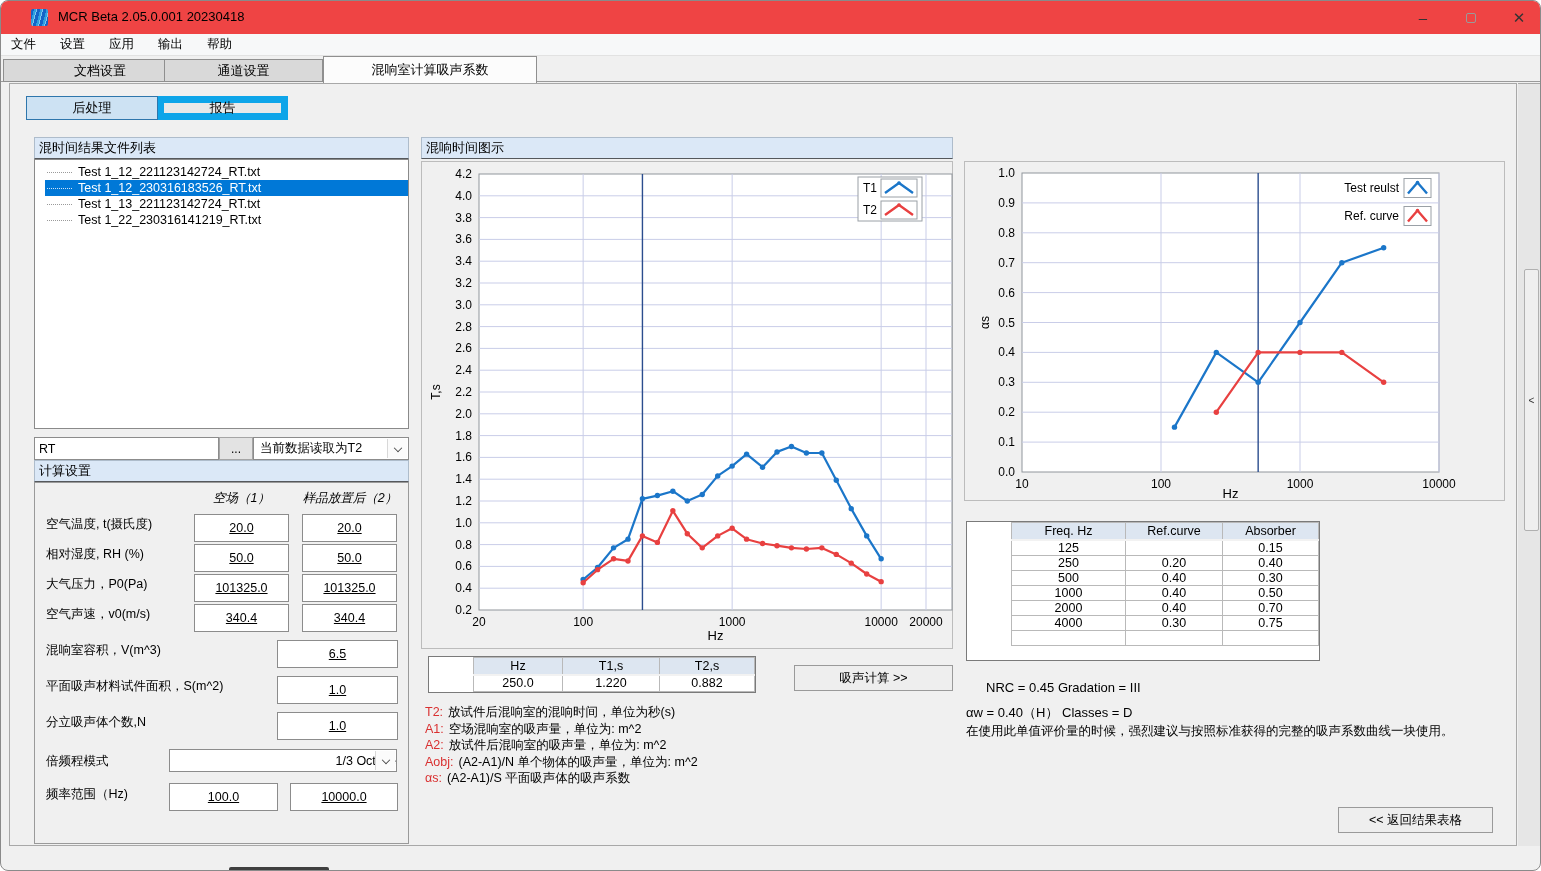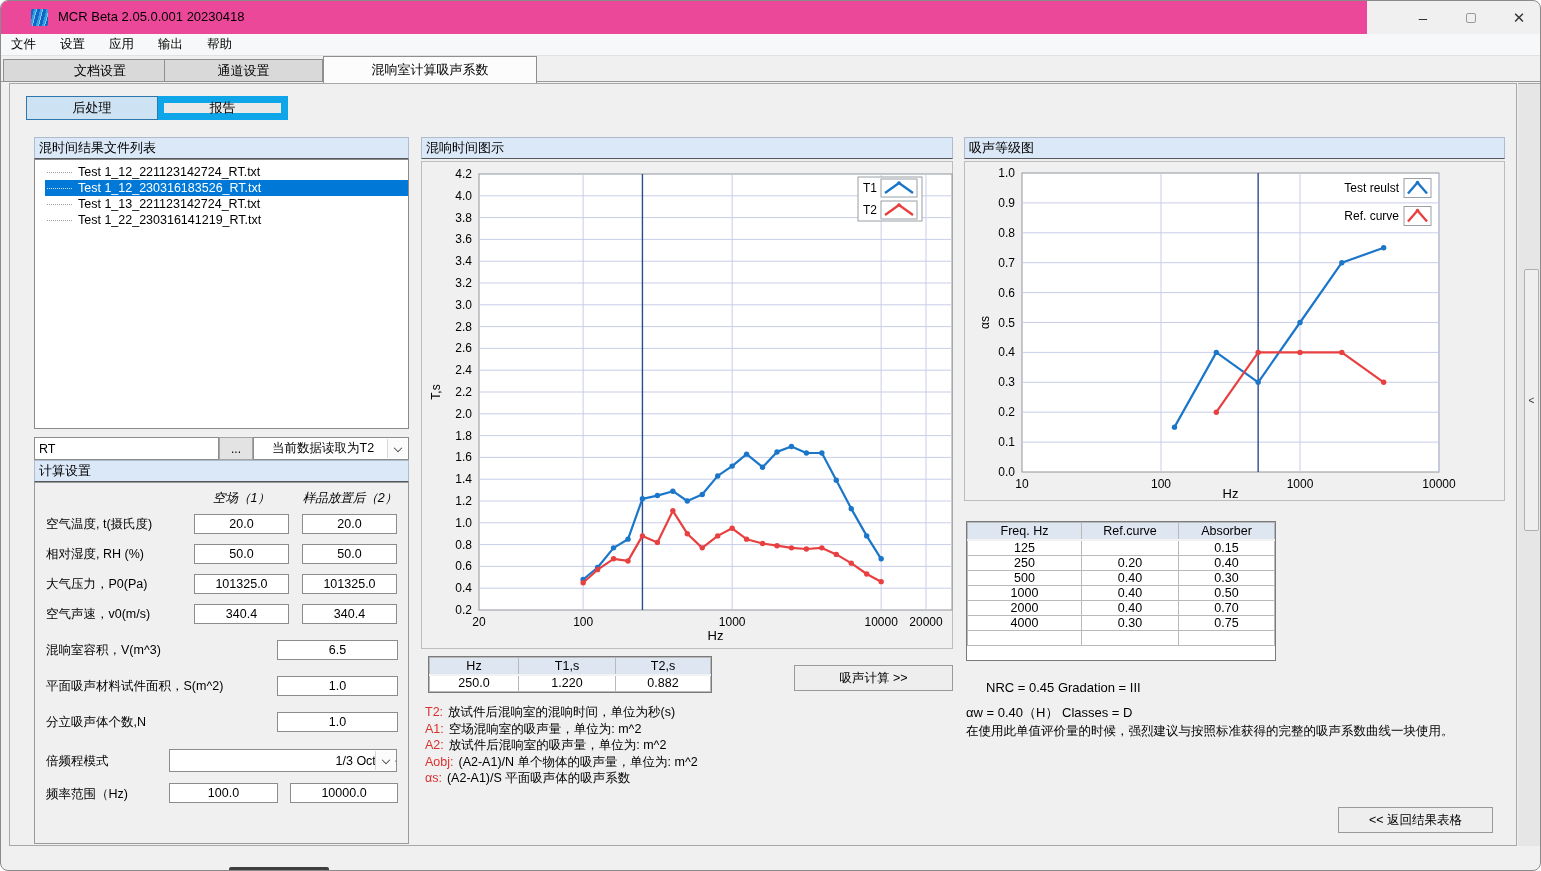--- a/index.html
+++ b/index.html
@@ -1,21 +1,21 @@
 <!DOCTYPE html>
 <html><head>
 <meta charset="utf-8">
 <style>
   html,body{margin:0;padding:0;background:#ffffff;}
   *{box-sizing:border-box;}
   body{font-family:"Liberation Sans","DejaVu Sans",sans-serif;color:#000;}
   #window{position:relative;width:1541px;height:871px;background:#f0f0f0;
           border:1px solid #8a8a8a;border-radius:8px;overflow:hidden;}
   
-  #titlebar{position:absolute;left:0;top:0;width:1366px;height:33px;background:#ec4899;}
+  #titlebar{position:absolute;left:0;top:0;width:1541px;height:33px;background:#ef4444;}
   #app-icon{position:absolute;left:30px;top:8px;width:17px;height:17px;border-radius:2px;
             background:repeating-linear-gradient(105deg,#1464c8 0 3px,#2f9fe0 3px 5px,#7cc4ee 5px 6px);}
   #window-title{position:absolute;left:57px;top:8px;font-size:13px;}
   .winbtn{position:absolute;top:0;width:46px;height:33px;display:flex;align-items:center;justify-content:center;
           font-size:15px;color:#333;cursor:default;}
   #btn-min{left:1399px;}
   #btn-max{left:1447px;font-size:12px;}
   #btn-max .maxbox{width:10px;height:10px;border:1px solid #9a9a9a;border-radius:2px;}
   #btn-close{left:1495px;}
   
@@ -56,45 +56,45 @@
   .file-item.selected{background:#0078d7;color:#fff;}
   .file-item.selected .tree-dots{border-top-color:#cfe3f5;}
   
   .tbox{position:absolute;background:#fff;border:1px solid #8c8c8c;font-size:12.5px;
         font-family:"Liberation Sans","DejaVu Sans",sans-serif;padding:0 4px;}
   input.tbox{text-align:center;}
   #rt-input{left:33px;top:436px;width:185px;height:23px;text-align:left;}
   #rt-browse{position:absolute;left:218px;top:436px;width:34px;height:23px;background:#e3e3e3;border:1px solid #a5a5a5;
              font-size:12px;display:flex;align-items:center;justify-content:center;}
   .combo{position:absolute;background:#fff;border:1px solid #8c8c8c;font-size:12.5px;display:flex;align-items:center;}
-  .combo .combo-text{padding-left:18px;}
+  .combo .combo-text{padding-left:6px;}
   .combo .arrow-box{position:absolute;right:1px;top:1px;bottom:1px;width:20px;border-left:1px solid #d8d8d8;background:#fbfbfb;}
   .chev{position:absolute;right:7px;top:50%;width:6px;height:6px;border-right:1.5px solid #444;border-bottom:1.5px solid #444;
         transform:translateY(-65%) rotate(45deg);}
   #rt-mode{left:252px;top:436px;width:156px;height:23px;}
   
   #calc-box{position:absolute;left:33px;top:481px;width:375px;height:362px;border:1px solid #9a9a9a;}
   .calc-colhdr{position:absolute;font-size:12.5px;text-align:center;font-style:italic;}
   .calc-label{position:absolute;left:45px;font-size:12.5px;line-height:20px;white-space:nowrap;}
-  .cin{height:20px;}
+  .cin{height:28px;text-decoration:underline;}
   .in1{left:193px;width:95px;}
   .in2{left:301px;width:95px;}
   .ins{left:276px;width:121px;}
   #octave-combo{left:168px;top:748px;width:228px;height:23px;}
   #octave-combo .combo-text{width:100%;text-align:right;padding-left:0;}
   
   .chartbox{position:absolute;background:#f0f0f0;border:1px solid #bcbcbc;}
   #rt-chart{left:420px;top:160px;width:532px;height:488px;}
   #grade-chart{left:963px;top:160px;width:541px;height:340px;}
   svg{display:block;font-family:"Liberation Sans","DejaVu Sans",sans-serif;}
   
   table.grid{border-collapse:collapse;background:#fff;font-size:12.5px;}
   table.grid td,table.grid th{border:1px solid #b9b9b9;text-align:center;font-weight:normal;padding:0;}
   table.grid th{background:#dde6f1;border-bottom:2px solid #f2f2f2;}
-  .grid-wrap{position:absolute;border:1px solid #7a7a7a;background:#fff;}
+  .grid-wrap{position:absolute;border:1px solid #7a7a7a;background:#fff;padding-left:44px;}
   #rt-table{left:427px;top:655px;}
   #freq-table{left:965px;top:520px;height:140px;}
   
   .btn{position:absolute;background:#eeeeee;border:1px solid #9a9a9a;font-size:12.5px;
        display:flex;align-items:center;justify-content:center;}
   #absorb-btn{left:793px;top:664px;width:159px;height:26px;}
   #return-btn{left:1337px;top:806px;width:155px;height:26px;}
   
   #notes{position:absolute;left:424px;top:703px;width:524px;}
   .note-line{font-size:12.5px;line-height:16.5px;white-space:nowrap;}
@@ -343,21 +343,20 @@
   <div class="btn" id="absorb-btn">吸声计算 &gt;&gt;</div>
 
   <div id="notes">
     <div class="note-line"><span class="note-key">T2:</span><span>放试件后混响室的混响时间，单位为秒(s)</span></div>
     <div class="note-line"><span class="note-key">A1:</span><span>空场混响室的吸声量，单位为: m^2</span></div>
     <div class="note-line"><span class="note-key">A2:</span><span>放试件后混响室的吸声量，单位为: m^2</span></div>
     <div class="note-line"><span class="note-key">Aobj:</span><span>(A2-A1)/N 单个物体的吸声量，单位为: m^2</span></div>
     <div class="note-line"><span class="note-key">αs:</span><span>(A2-A1)/S  平面吸声体的吸声系数</span></div>
   </div>
 
-  <div class="panel-header" id="grade-header">吸声等级图</div>
   <div class="chartbox" id="grade-chart">
     <svg id="grade-chart-svg" width="541" height="340">
         <rect x="57" y="11" width="417" height="299" fill="#fff" stroke="#90959b"></rect>
         <line x1="57" y1="280.1" x2="474" y2="280.1" stroke="#c9cde8"></line>
         <line x1="57" y1="250.20000000000002" x2="474" y2="250.20000000000002" stroke="#c9cde8"></line>
         <line x1="57" y1="220.29999999999998" x2="474" y2="220.29999999999998" stroke="#c9cde8"></line>
         <line x1="57" y1="190.4" x2="474" y2="190.4" stroke="#c9cde8"></line>
         <line x1="57" y1="160.5" x2="474" y2="160.5" stroke="#c9cde8"></line>
         <line x1="57" y1="130.60000000000002" x2="474" y2="130.60000000000002" stroke="#c9cde8"></line>
         <line x1="57" y1="100.70000000000002" x2="474" y2="100.70000000000002" stroke="#c9cde8"></line>

